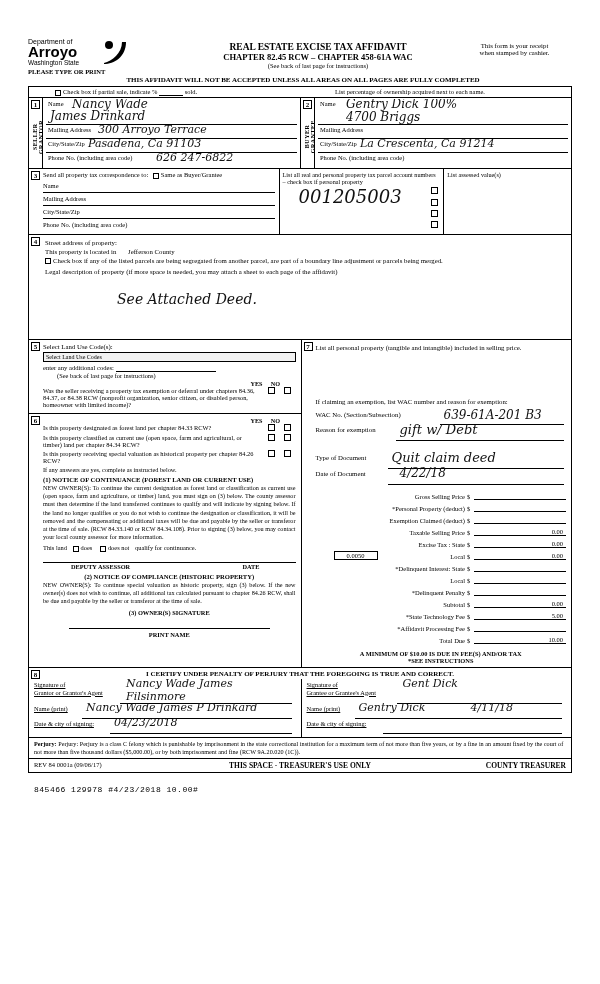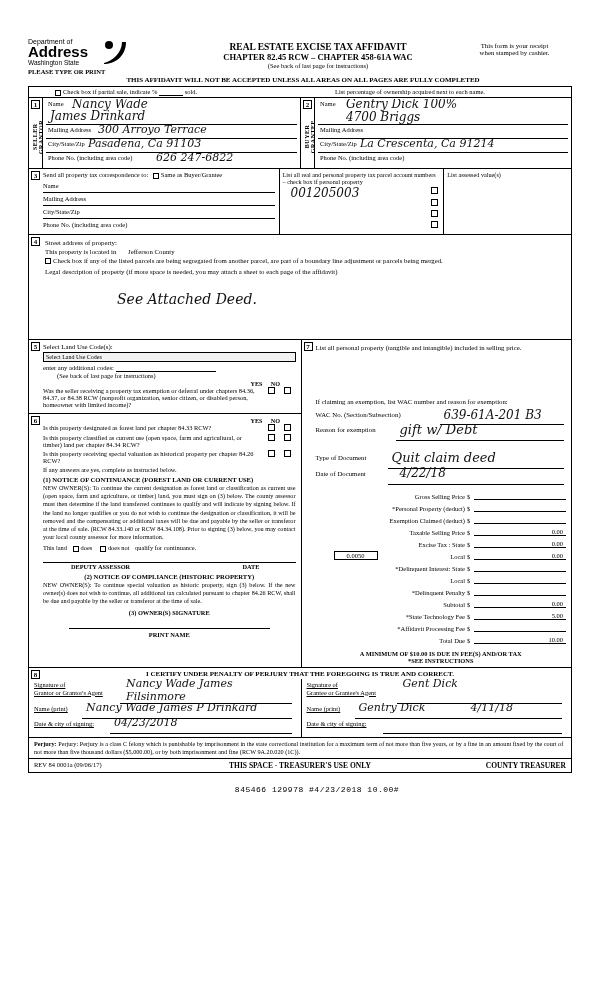--- a/index.html
+++ b/index.html
@@ -201,32 +201,31 @@
   .perjury { font-size: 6.2px; padding: 2px 5px; line-height: 8px; }
   .footer-row { display: flex; font-size: 6.5px; padding: 2px 5px; }
   .rev { width: 150px; }
   .treas { flex: 1; text-align: center; font-weight: bold; font-size: 7.5px; }
   .county { width: 150px; text-align: right; font-weight: bold; font-size: 7.5px; }
   .stamp {
     margin: 12px 0 0 34px;
     font-family: "Liberation Mono", monospace;
     font-size: 8px;
     letter-spacing: 0.5px;
-    text-align: center;
   }
 </style>
 </head>
 <body>
 
 <div class="page">
 
   <div class="header">
     <div class="dor-logo">
       <div class="dor-dept">Department of</div>
-      <div class="dor-rev">Address</div>
+      <div class="dor-rev">Arroyo</div>
       <div class="dor-state">Washington State</div>
       <svg class="dor-swoosh" viewBox="0 0 26 26">
         <path d="M2 24 C 10 22, 20 14, 20 3 L 24 3 C 24 18, 12 25, 2 25 Z" fill="#000"></path>
         <circle cx="7" cy="6" r="4" fill="#000"></circle>
       </svg>
     </div>
     <div class="title-block">
       <div class="title-main">REAL ESTATE EXCISE TAX AFFIDAVIT</div>
       <div class="title-sub">CHAPTER 82.45 RCW – CHAPTER 458-61A WAC</div>
       <div class="title-note">(See back of last page for instructions)</div>
@@ -313,21 +312,21 @@
           <span class="checkbox" style="margin-left:3px;"></span><span>Same as Buyer/Grantee</span>
         </div>
         <div class="s3fld"><span>Name</span></div>
         <div class="s3fld"><span>Mailing Address</span></div>
         <div class="s3fld"><span>City/State/Zip</span></div>
         <div class="s3fld last"><span>Phone No. (including area code)</span></div>
       </div>
       <div class="s3col2 bl" style="position:relative;">
         <div style="font-size:6.2px;line-height:7.4px;">List all real and personal property tax parcel account numbers – check box if personal property</div>
         <div style="position:relative;height:12px;border-bottom:0;">
-          <span class="hw" style="left:8px;top:0;font-size:12px;">001205003</span>
+          <span class="hw" style="left:16px;top:0;font-size:18px;">001205003</span>
           <span class="pcheck" style="position:absolute;right:2px;top:1px;"></span>
         </div>
         <div style="position:relative;height:11px;">
             <span class="pcheck" style="position:absolute;right:2px;top:1px;"></span>
           </div>
         <div style="position:relative;height:11px;">
             <span class="pcheck" style="position:absolute;right:2px;top:1px;"></span>
           </div>
         <div style="position:relative;height:11px;">
             <span class="pcheck" style="position:absolute;right:2px;top:1px;"></span>

